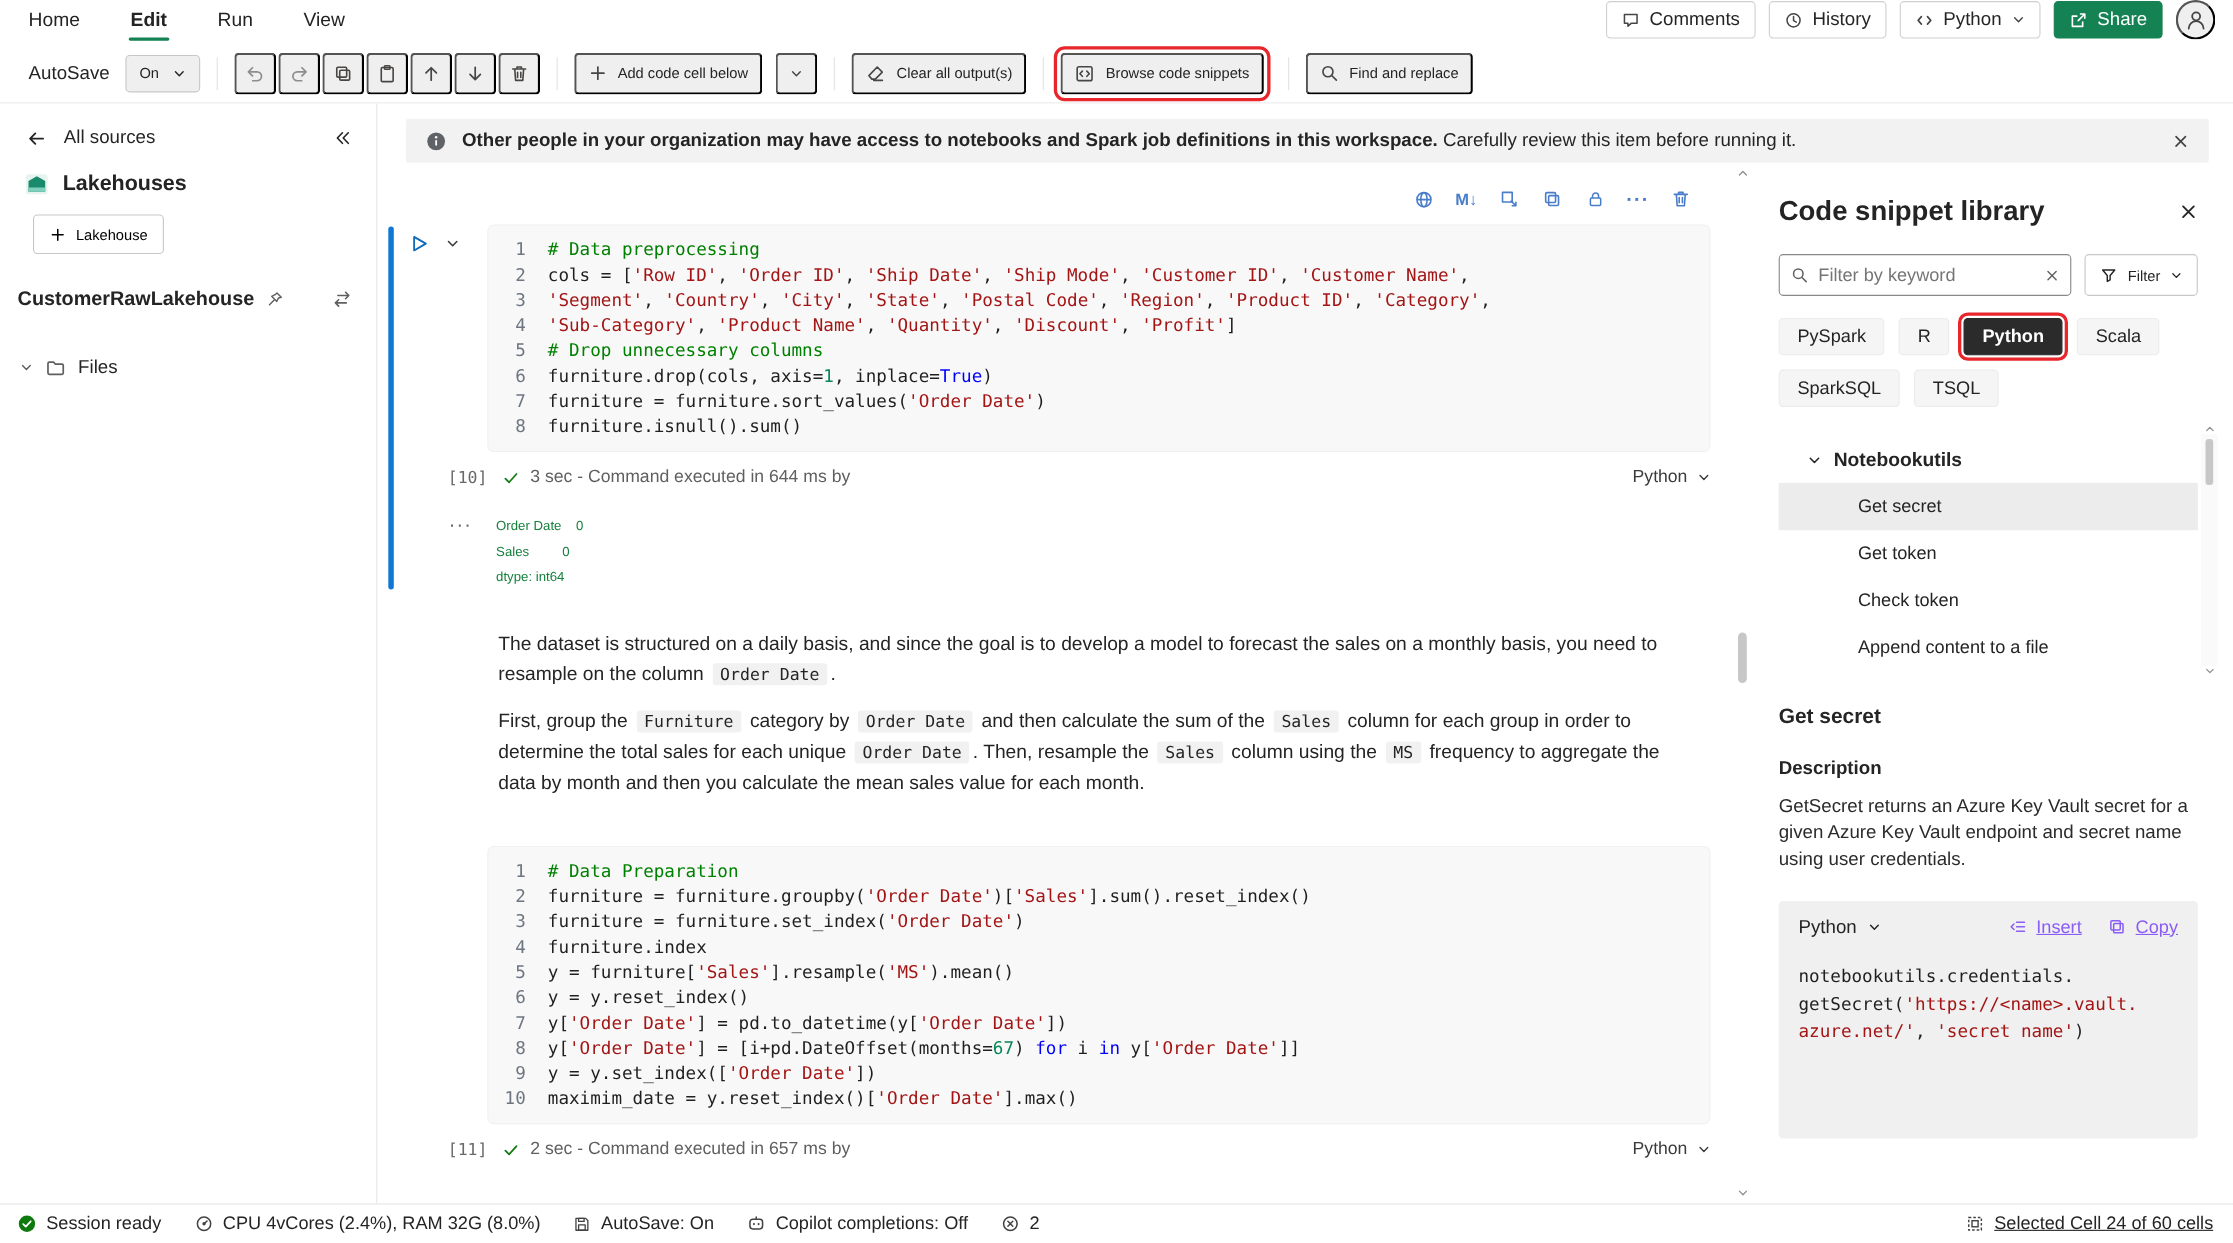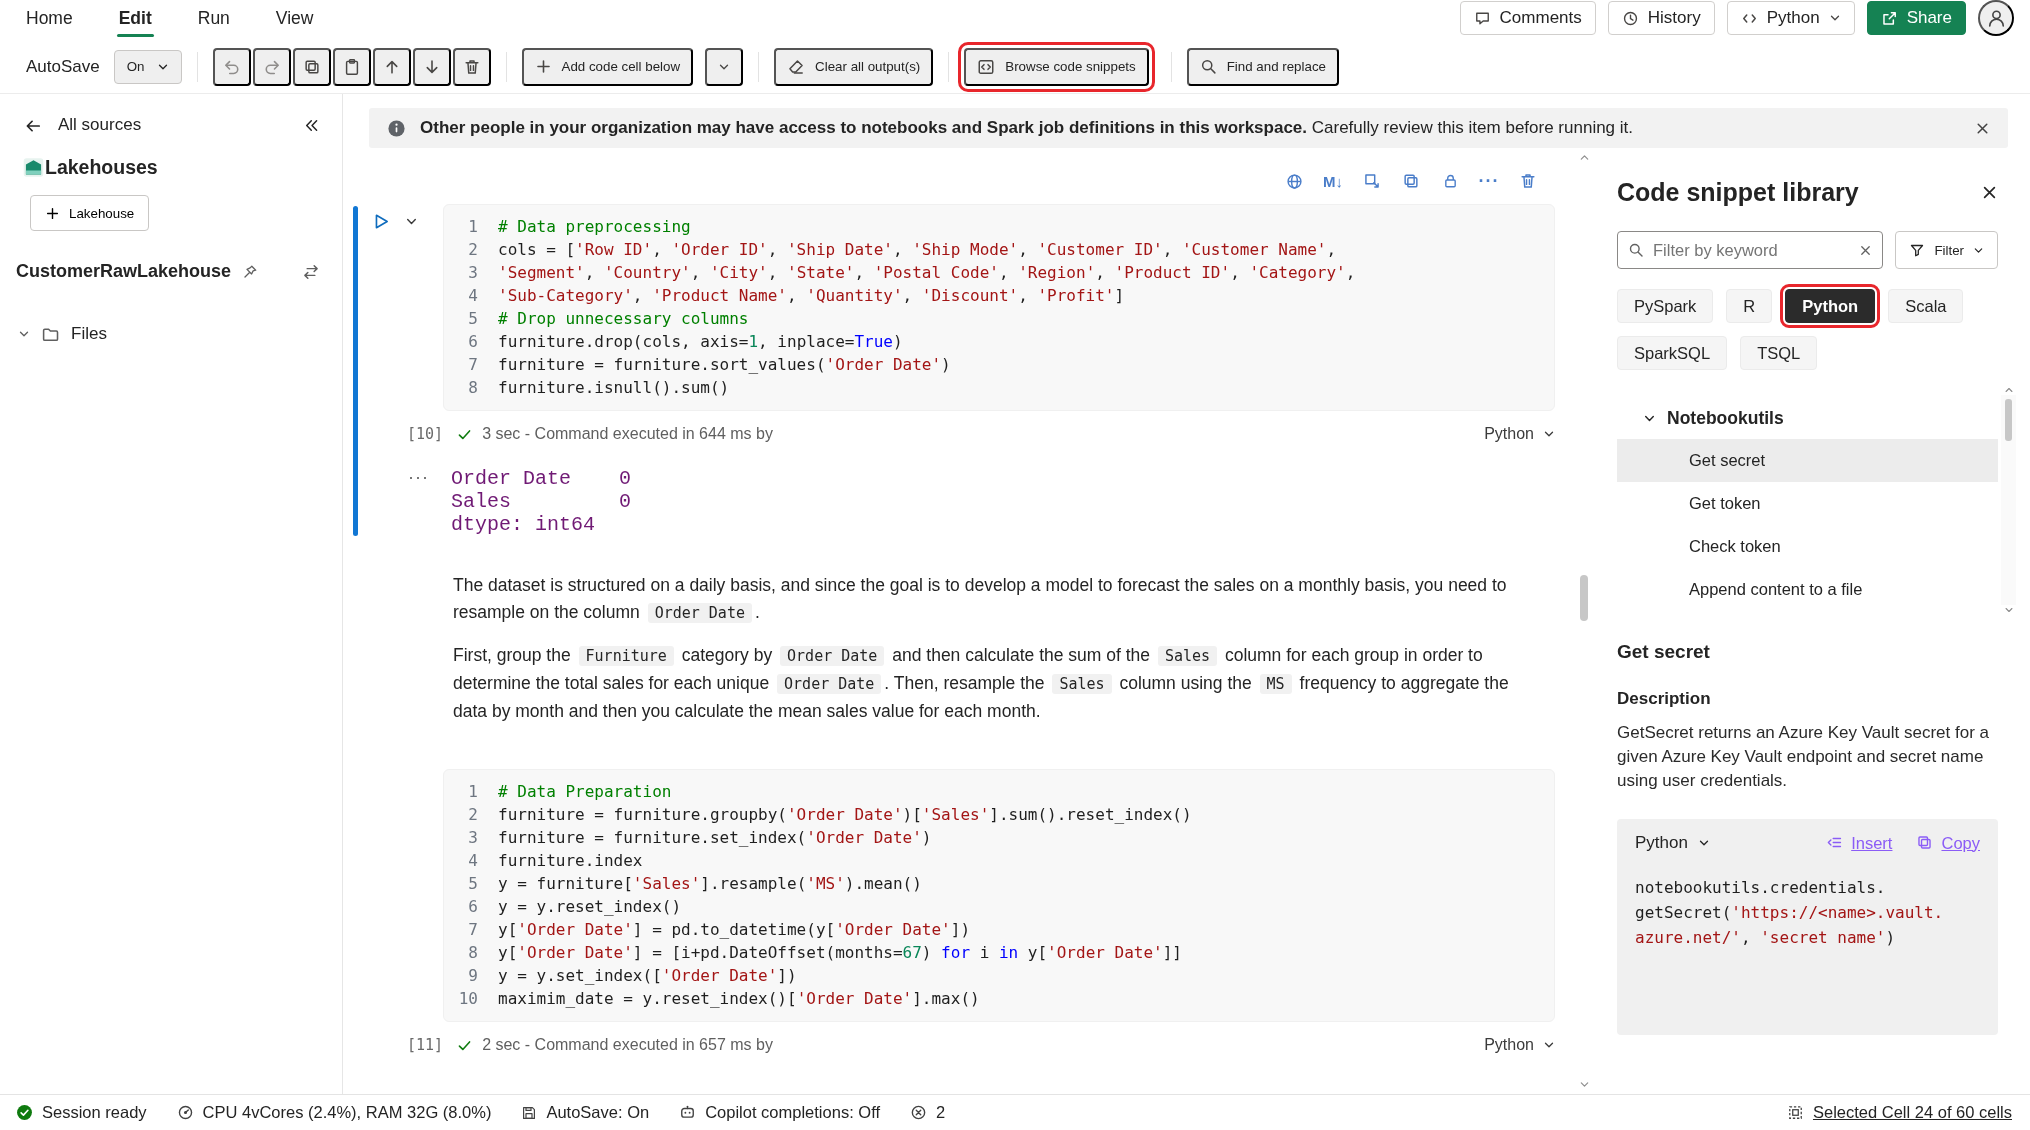--- a/index.html
+++ b/index.html
@@ -35,21 +35,21 @@
   .annotated-box { outline:3px solid #e8262c; outline-offset:3px; }
 
   
   .content { flex:1; display:flex; min-height:0; }
 
   
   .sidebar { width:343px; min-width:343px; border-right:1px solid #e6e6e6; padding-top:8px; font-size:17px; }
   .sb-head { display:flex; align-items:center; height:46px; padding:0 22px 0 24px; }
   .sb-head .back { margin-right:16px; color:#242424; }
   .sb-collapse { margin-left:auto; color:#242424; }
-  .sb-section { display:flex; align-items:center; padding:8px 24px 0 22px; }
+  .sb-section { display:flex; align-items:center; gap:12px; padding:8px 24px 0 22px; }
   .sb-section-title { font-size:19.5px; font-weight:700; }
   .sb-add { margin:16px 0 0 30px; width:fit-content; height:36px; border:1px solid #c9c7c5; border-radius:4px; display:flex; align-items:center; gap:9px; padding:0 14px; background:#fff; }
   .sb-lake { display:flex; align-items:center; gap:11px; margin:30px 22px 0 16px; }
   .sb-lake-name { font-weight:600; font-size:18px; }
   .sb-lake .spacer { flex:1; }
   .sb-tree { margin-top:30px; }
   .tree-row { display:flex; align-items:center; gap:11px; height:44px; padding-left:18px; color:#242424; }
   .tree-row .ic { color:#5f5f5f; }
 
   
@@ -76,21 +76,21 @@
   .tok-d { color:#1f1f1f; } .tok-s { color:#a31515; } .tok-c { color:#008000; } .tok-k { color:#0000ff; } .tok-n { color:#098658; }
 
   .cell-status { display:flex; align-items:center; margin:10px 38px 0 0; font-size:16px; color:#5f5f5f; height:26px; }
   .exec { font-family:"DejaVu Sans Mono", monospace; font-size:15px; color:#6a6a6a; margin-left:44px; }
   .check { color:#107c10; margin-left:14px; display:flex; }
   .status-text { margin-left:10px; }
   .lang-dd { margin-left:auto; display:flex; gap:9px; align-items:center; color:#3b3b3b; }
 
   .output-row { display:flex; margin-top:20px; }
   .out-dots { width:88px; min-width:88px; text-align:right; padding-right:22px; color:#616161; font-size:18px; letter-spacing:1px; }
-  .output { font-family:Liberation Mono, monospace; font-size:20px; line-height:23px; color:#701a75; white-space:pre; }
+  .output { font-family:Liberation Sans, sans-serif; font-size:12px; line-height:23px; color:#15803d; white-space:pre; }
 
   .markdown { margin:36px 48px 0 100px; font-size:17.5px; line-height:27px; color:#242424; }
   .markdown p + p { margin-top:15px; }
   .md-code { font-family:"DejaVu Sans Mono", monospace; font-size:15px; background:#f1f1f1; border-radius:3px; padding:1px 7px; margin:0 3px; white-space:nowrap; }
 
   .nb-scroll { position:absolute; right:1px; top:4px; bottom:4px; width:16px; display:flex; flex-direction:column; align-items:center; color:#8f8f8f; }
   .nb-track { flex:1; width:100%; position:relative; }
   .nb-thumb { position:absolute; top:45%; left:4px; width:8px; height:46px; background:#c7c7c7; border-radius:4px; }
 
   

